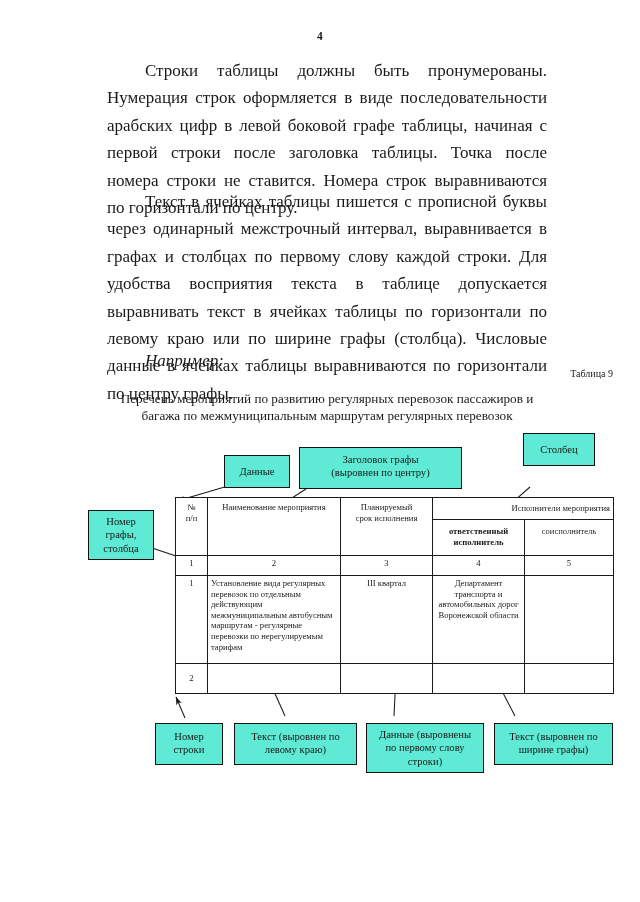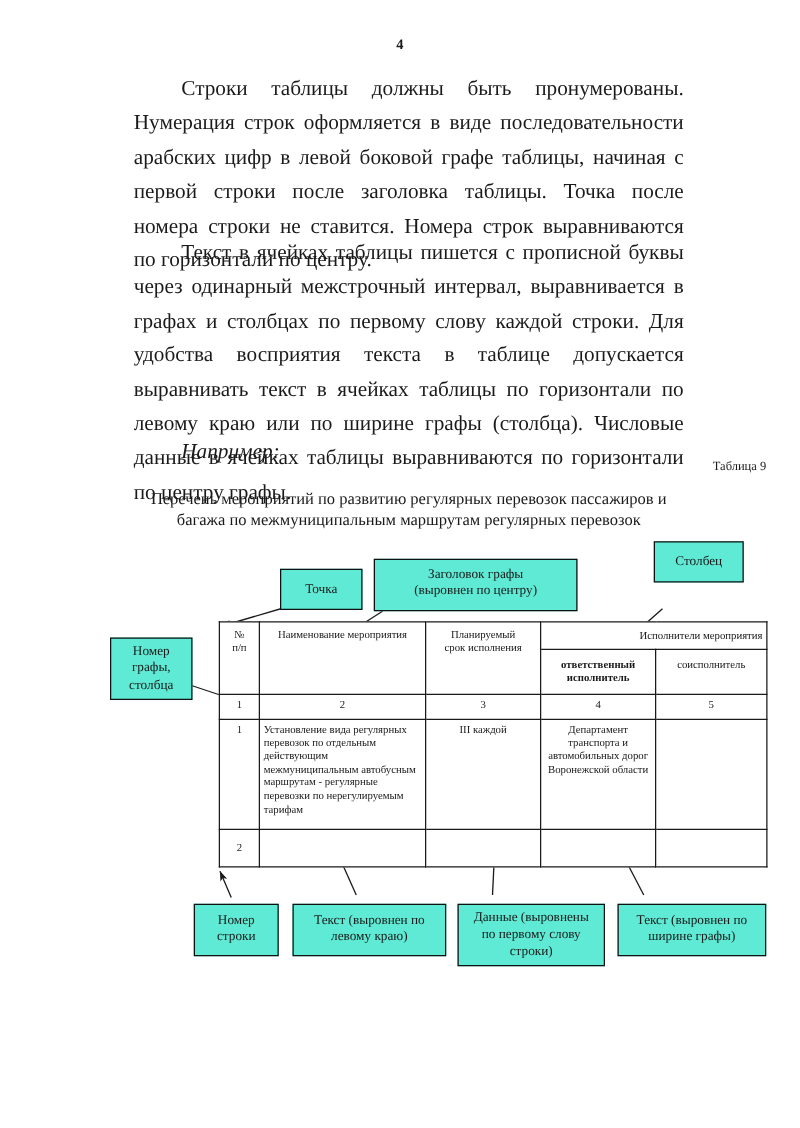--- a/index.html
+++ b/index.html
@@ -173,21 +173,21 @@
         <line x1="285" y1="716" x2="247" y2="631" marker-end="url(#ah)"></line>
 
         <line x1="394" y1="716" x2="400" y2="592" marker-end="url(#ah)"></line>
 
         <line x1="515" y1="716" x2="478" y2="645" marker-end="url(#ah)"></line>
       </g>
     </svg>
   </div>
 
   <div class="callout" style="left:224px; top:455px; width:66px; height:33px;">
-    <span>Точка</span>
+    <span>Данные</span>
   </div>
 
   <div class="callout" style="left:299px; top:447px; width:163px; height:42px; display:block; padding-top:5px;">
     <div>Заголовок графы</div>
     <div>(выровнен по центру)</div>
   </div>
 
   <div class="callout" style="left:523px; top:433px; width:72px; height:33px;">
     <span>Столбец</span>
   </div>
@@ -252,21 +252,21 @@
       <tr class="numrow">
         <td>1</td>
         <td>2</td>
         <td>3</td>
         <td>4</td>
         <td>5</td>
       </tr>
       <tr class="row-data">
         <td class="cell-rownum">1</td>
         <td class="cell-left">Установление вида регулярных перевозок по отдельным действующим межмуниципальным автобусным маршрутам - регулярные перевозки по нерегулируемым тарифам</td>
-        <td class="cell-center">III каждой</td>
+        <td class="cell-center">III квартал</td>
         <td class="cell-center">Департамент транспорта и автомобильных дорог Воронежской области</td>
         <td class="cell-center"></td>
       </tr>
       <tr class="row-empty">
         <td class="cell-rownum" style="vertical-align:middle;">2</td>
         <td class="cell-left"></td>
         <td class="cell-center"></td>
         <td class="cell-center"></td>
         <td class="cell-center"></td>
       </tr>

